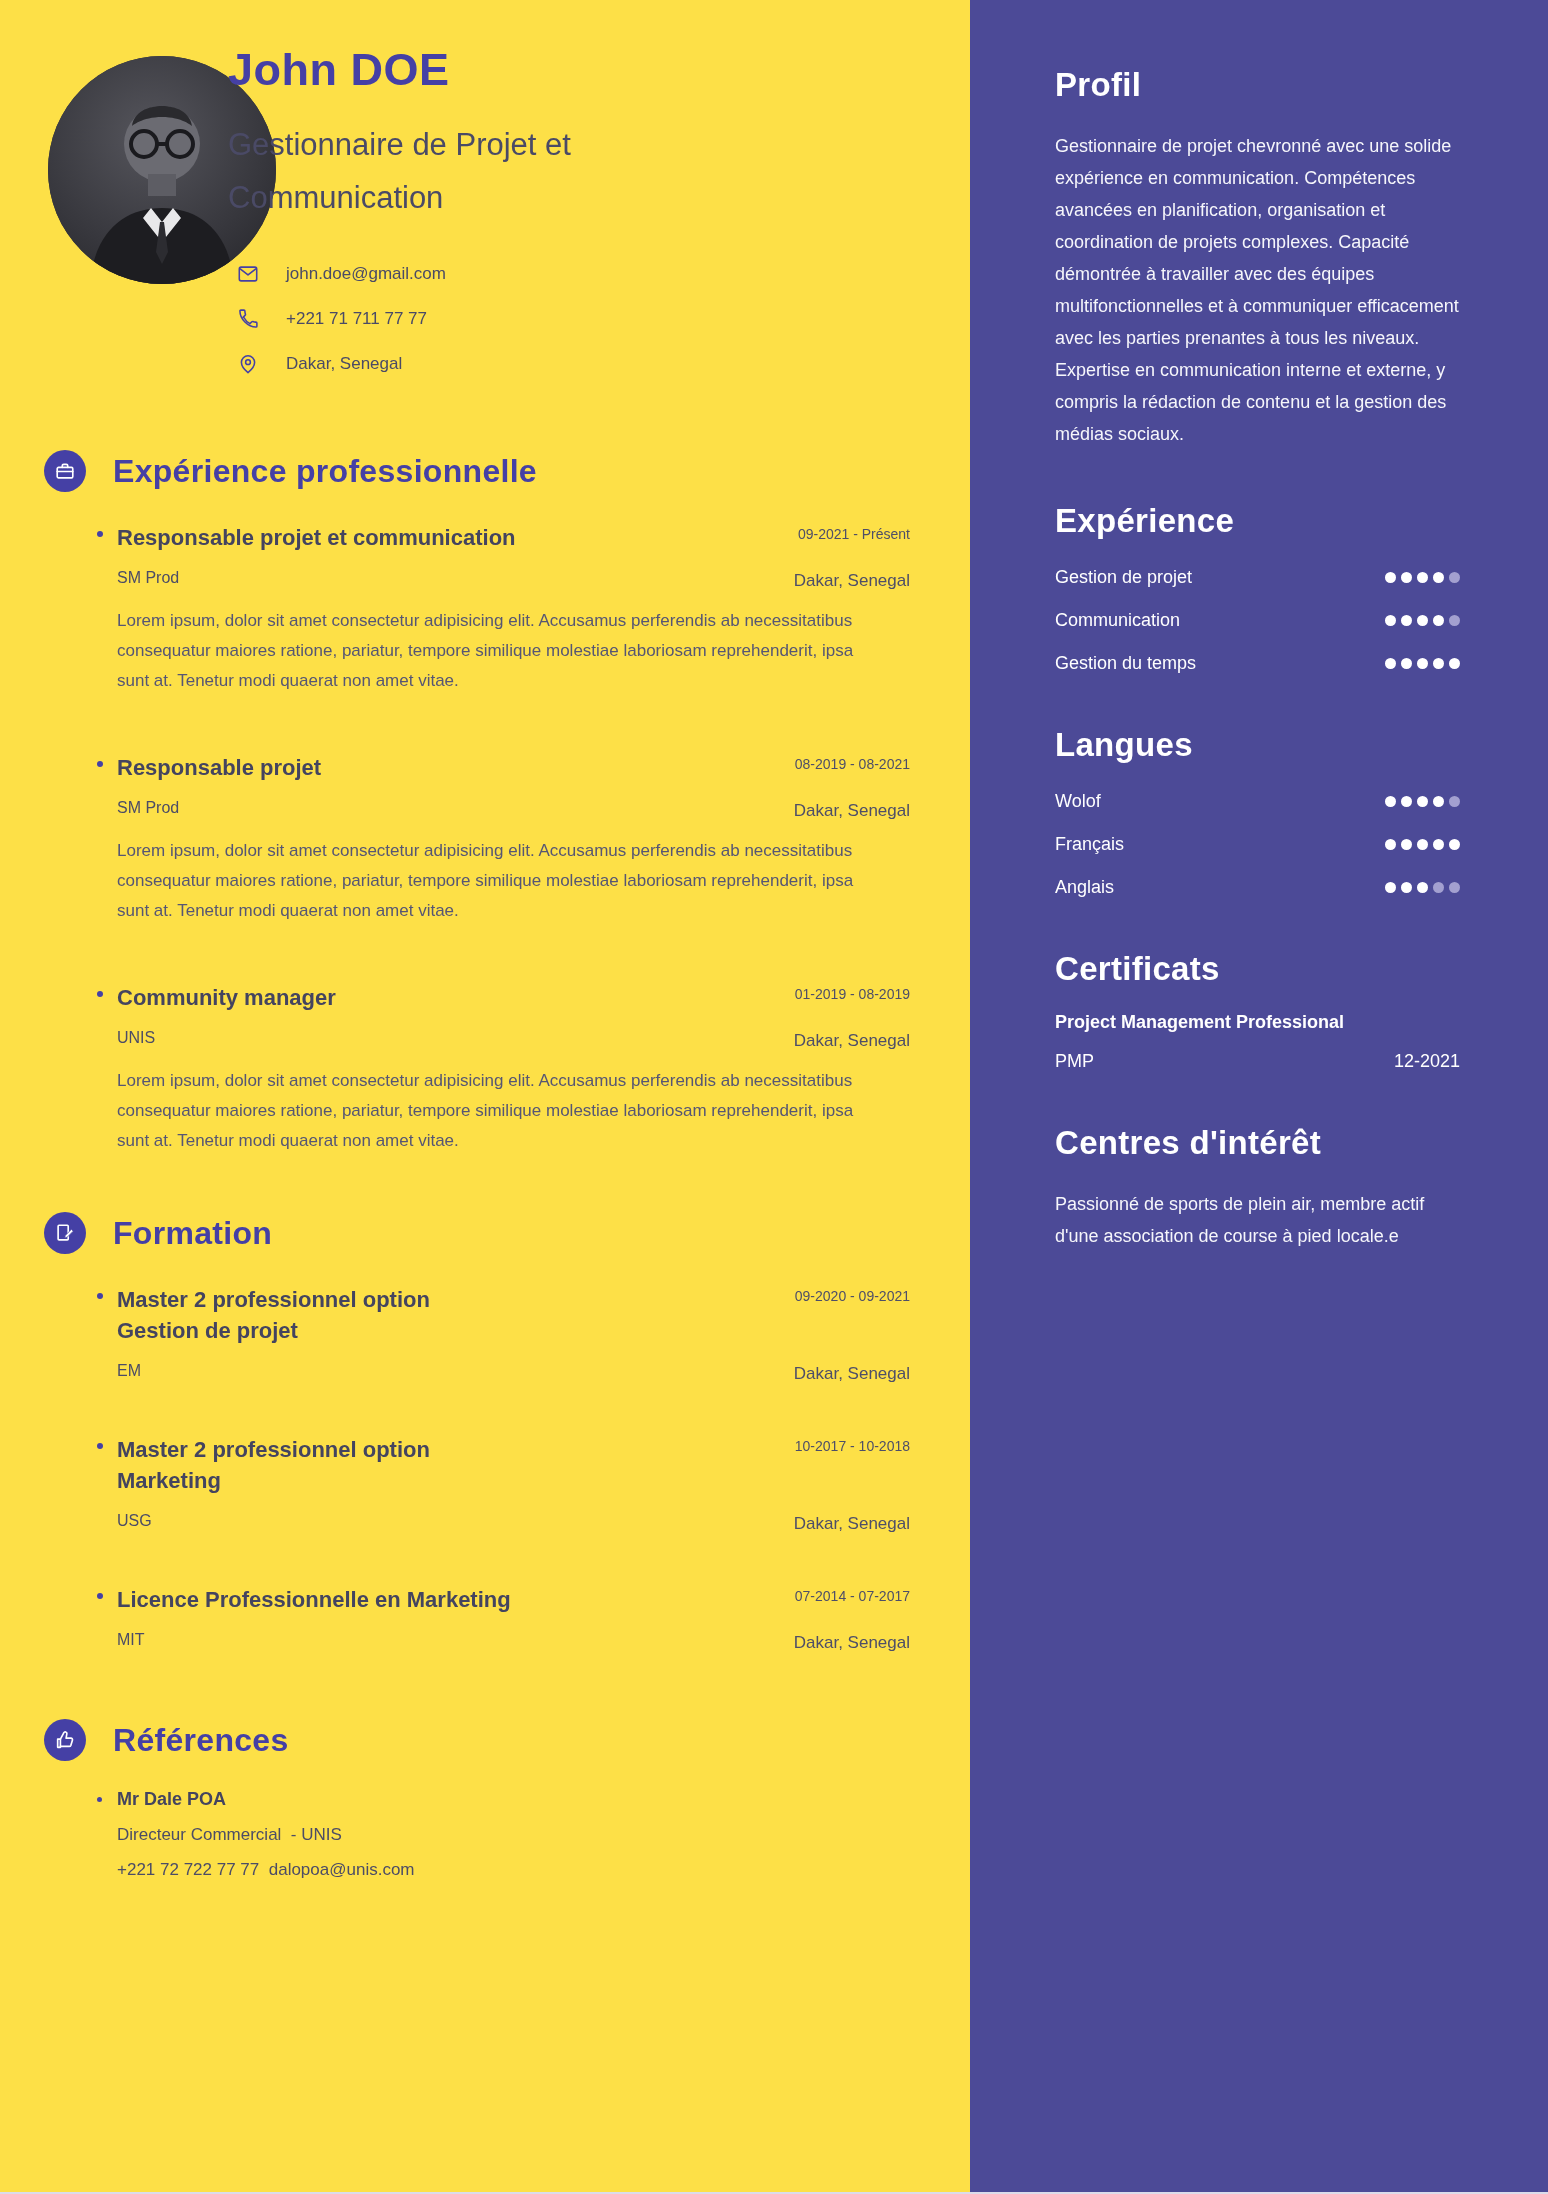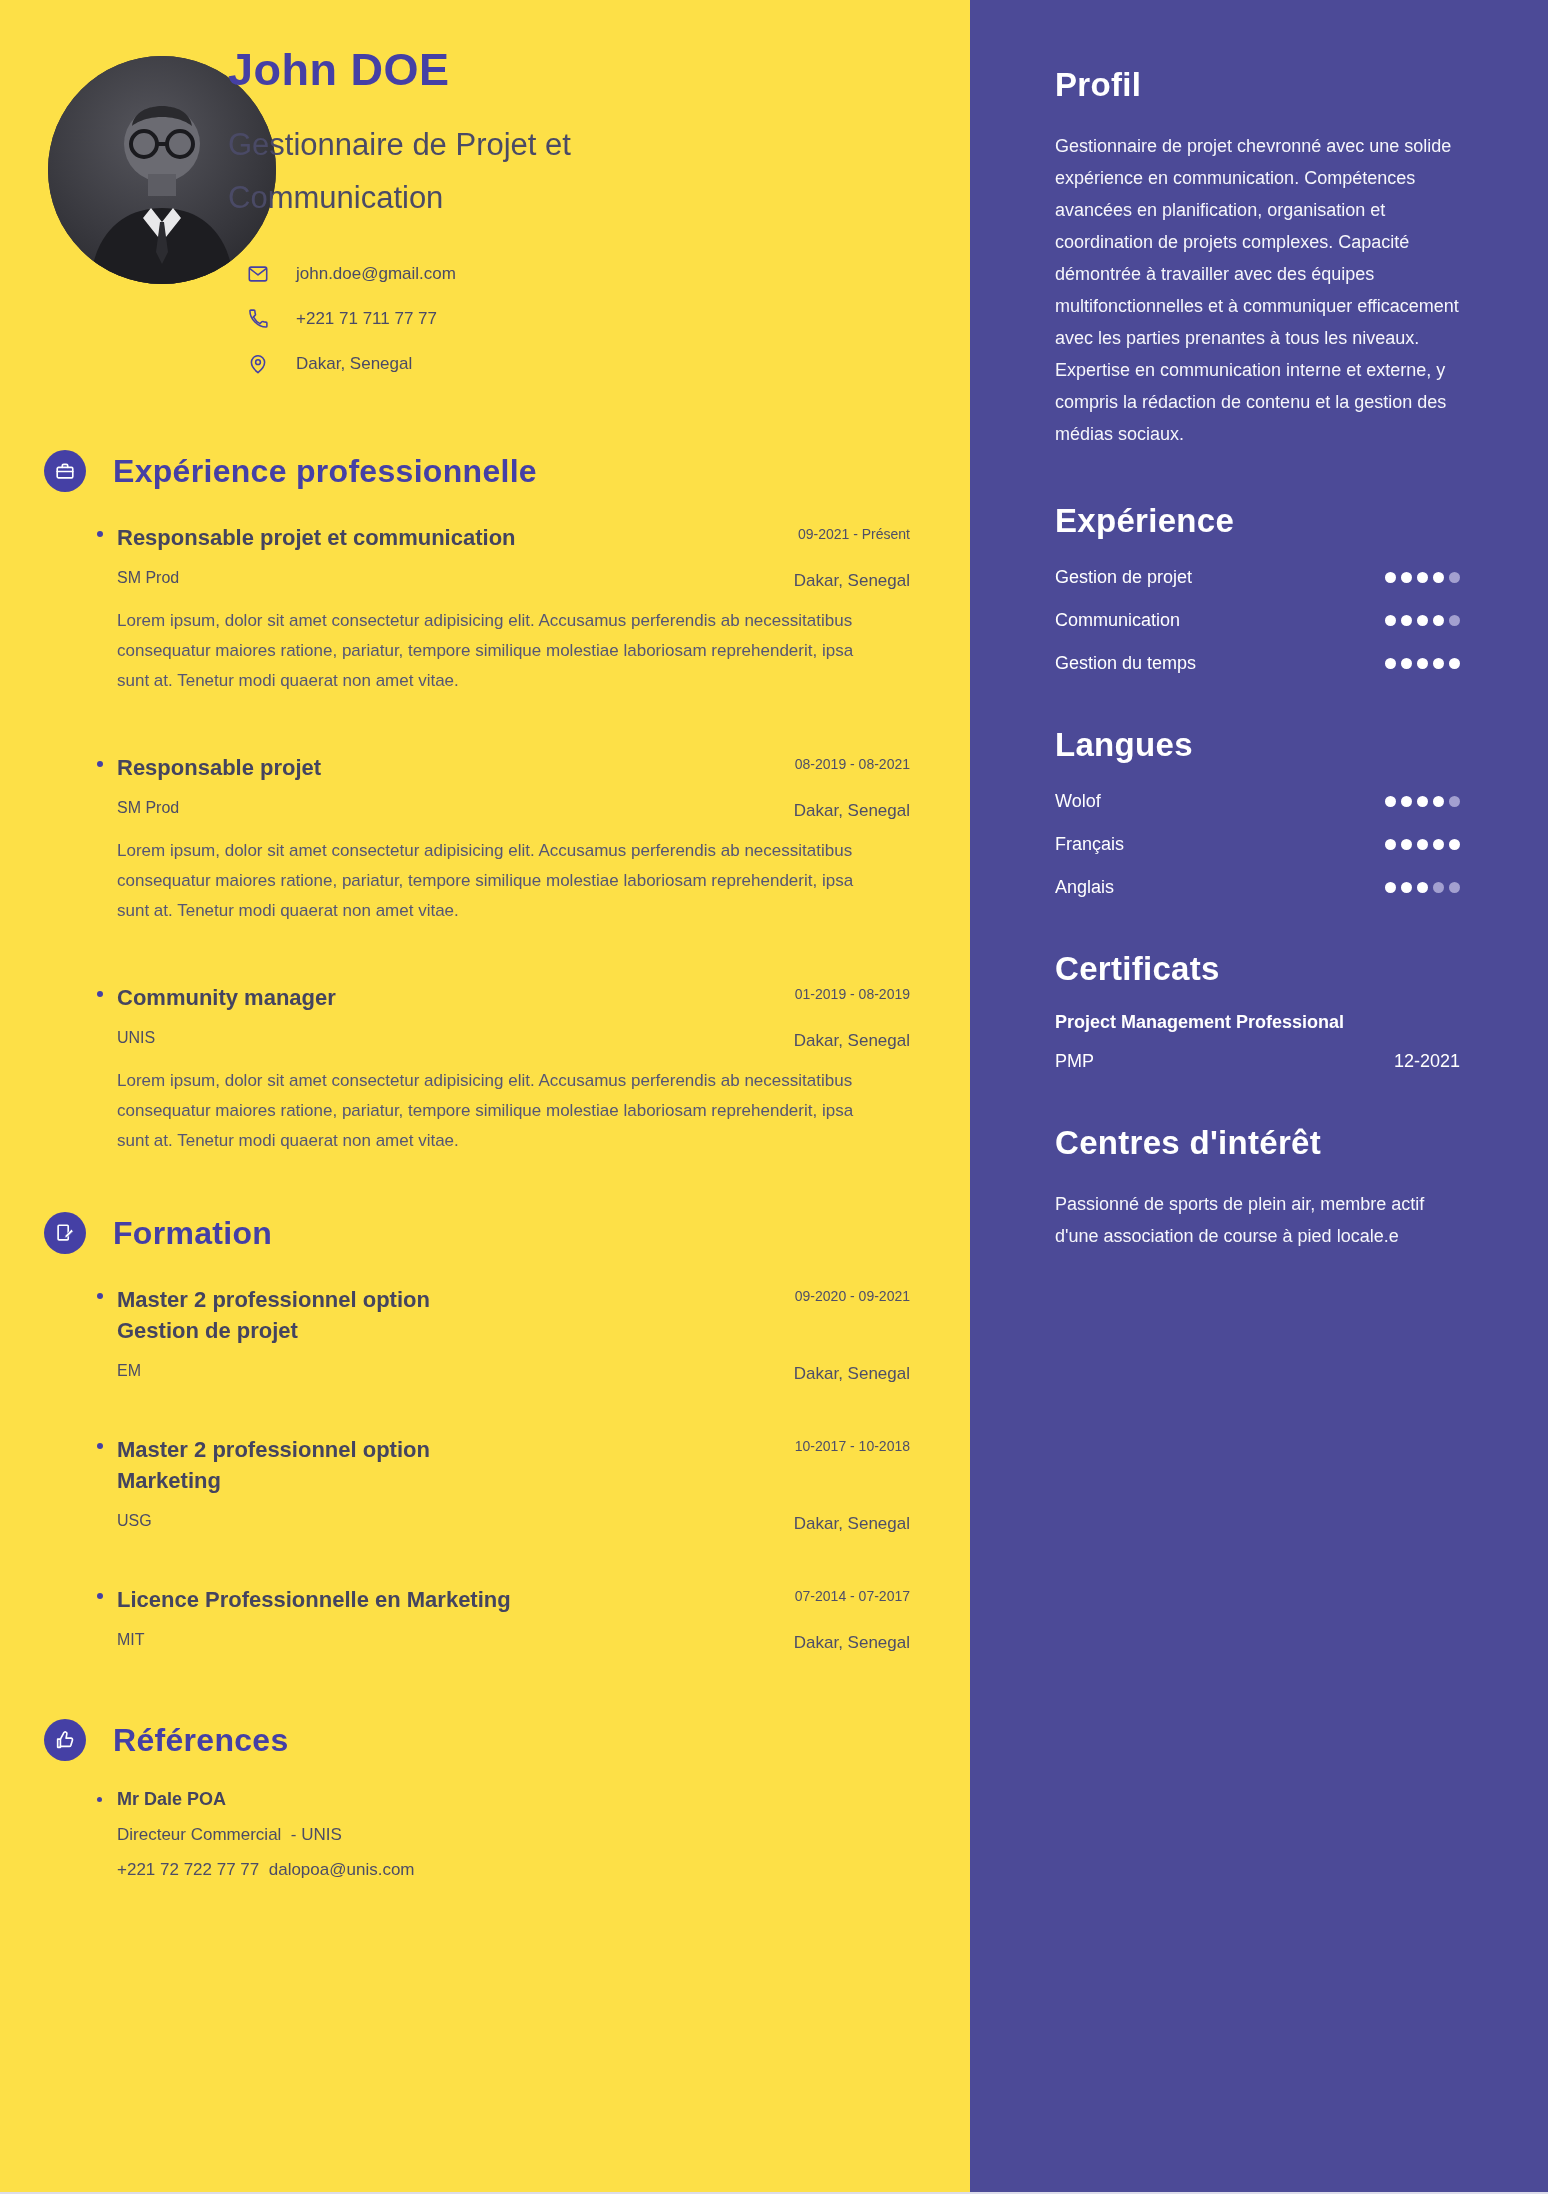--- a/index.html
+++ b/index.html
@@ -10,21 +10,21 @@
 
   
   .main { width:970px; padding:0 60px 0 44px; }
 
   .header { position:relative; height:408px; }
   .photo { position:absolute; left:4px; top:56px; width:228px; height:228px; border-radius:50%;
            overflow:hidden; background:#2e2e33; }
   .header-text { position:absolute; left:184px; top:44px; }
   .name { font-size:45px; font-weight:bold; color:#4540a5; letter-spacing:.5px; }
   .subtitle { margin-top:22px; font-size:31px; color:#4a4a66; line-height:53px; max-width:480px; }
-  .contacts { position:absolute; left:202px; top:262px;text-align:right; }
+  .contacts { position:absolute; left:192px; top:262px;text-align:right; }
   .contact-row { display:flex; align-items:center; height:24px; margin-bottom:21px; }
   .contact-row .cicon { width:24px; height:24px; flex:0 0 24px; display:flex; align-items:center; justify-content:center; }
   .contact-row .ctext { margin-left:26px; font-size:17px; color:#4a4a66; }
   .cicon svg { stroke:#4540a5; fill:none; stroke-width:1.7; stroke-linecap:round; stroke-linejoin:round; }
 
   .section-header { display:flex; align-items:center; gap:27px; }
   .section-icon { width:42px; height:42px; border-radius:50%; background:#4540a5;
                   display:flex; align-items:center; justify-content:center; flex:0 0 42px; }
   .section-title { font-size:32px; font-weight:bold; color:#4540a5; letter-spacing:.3px; }
 

